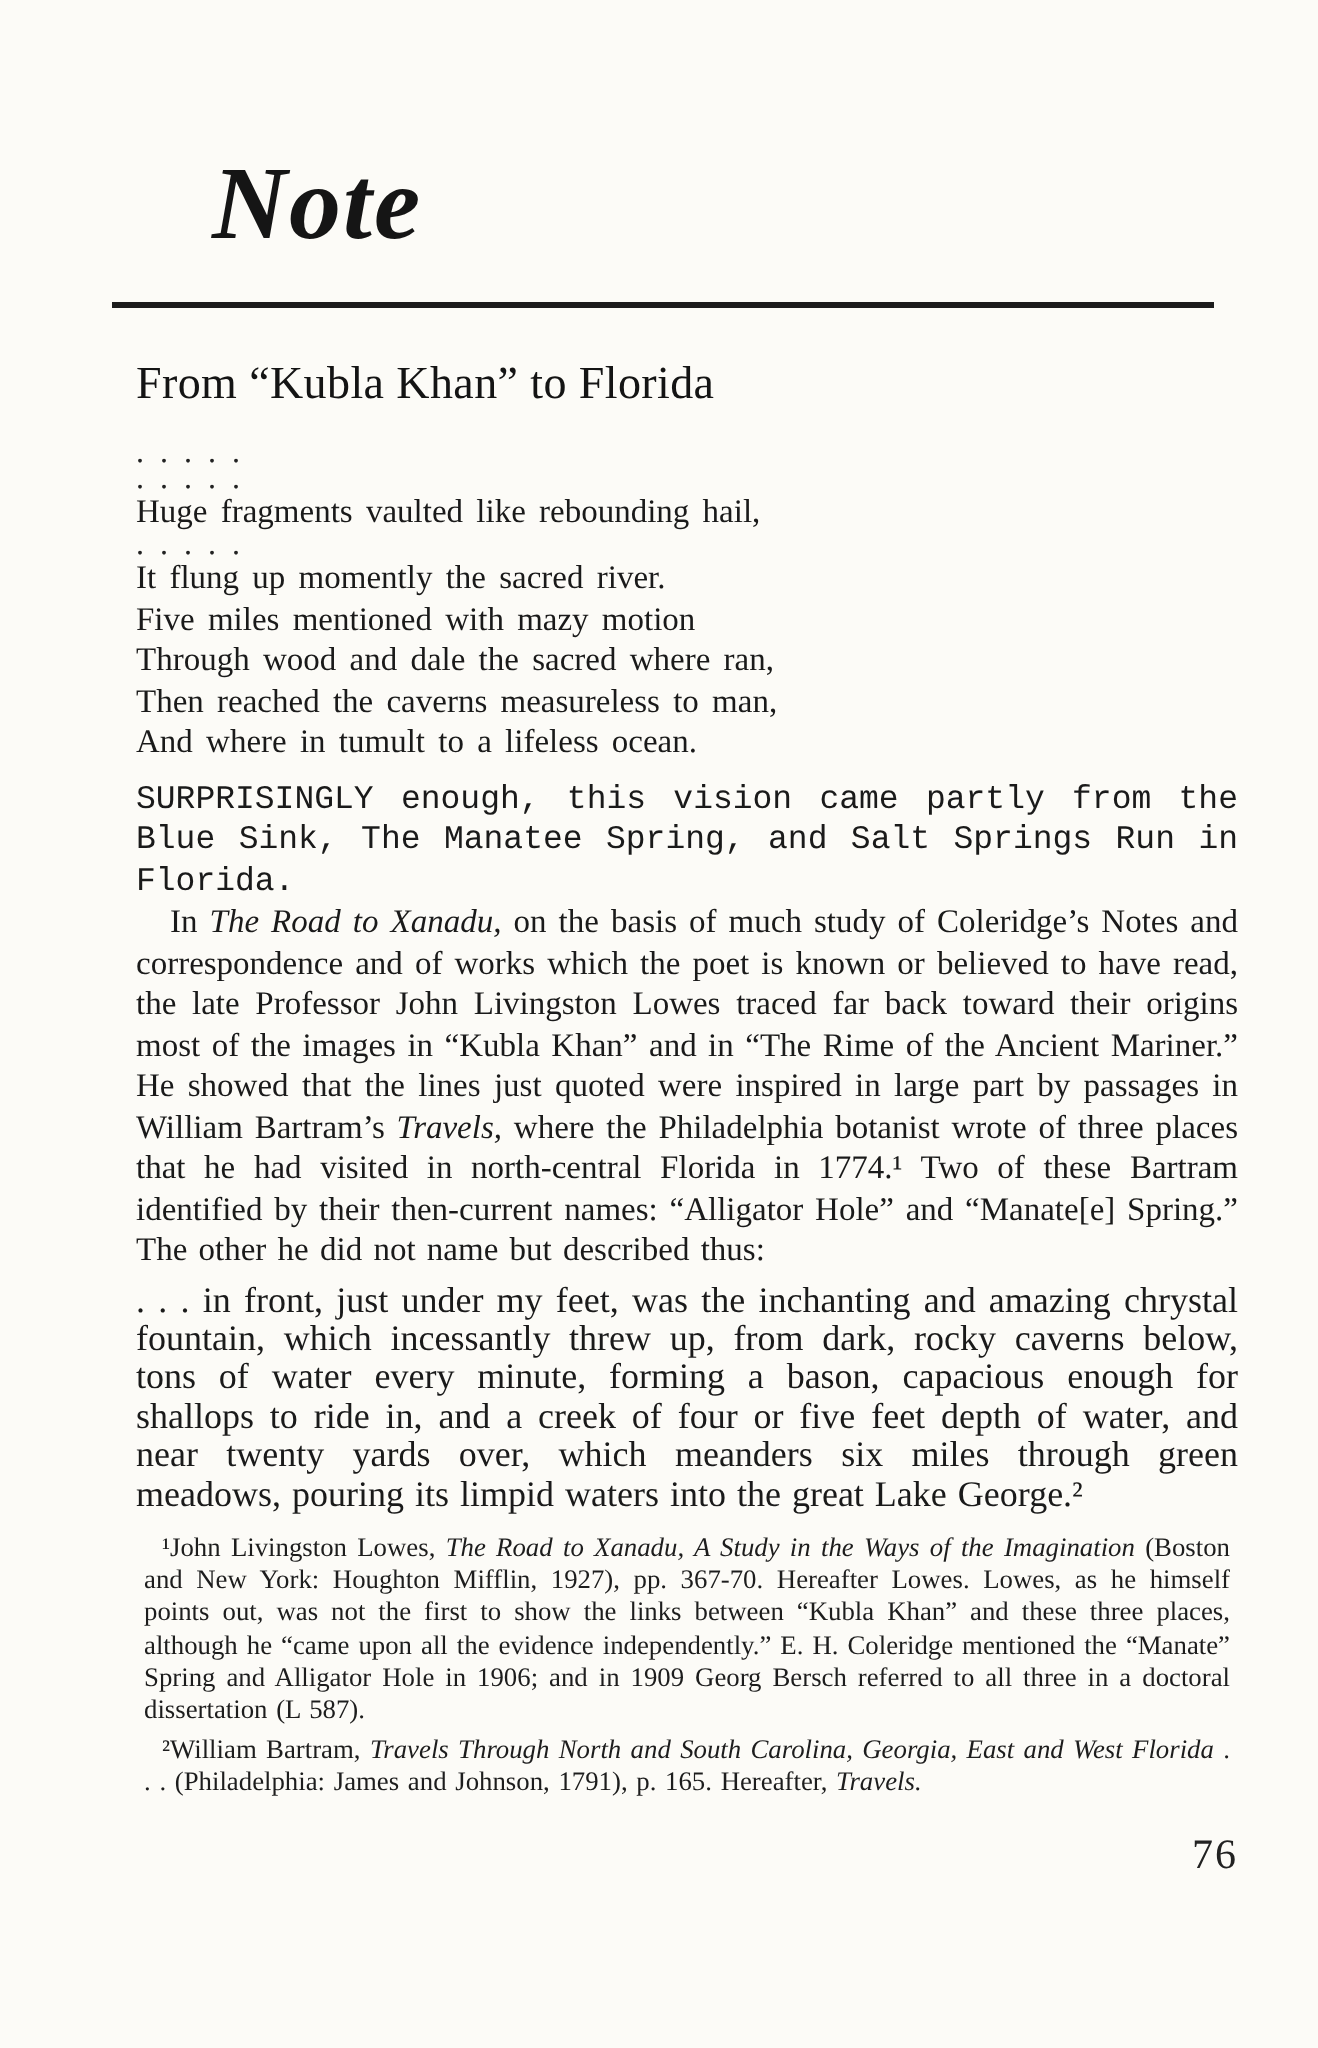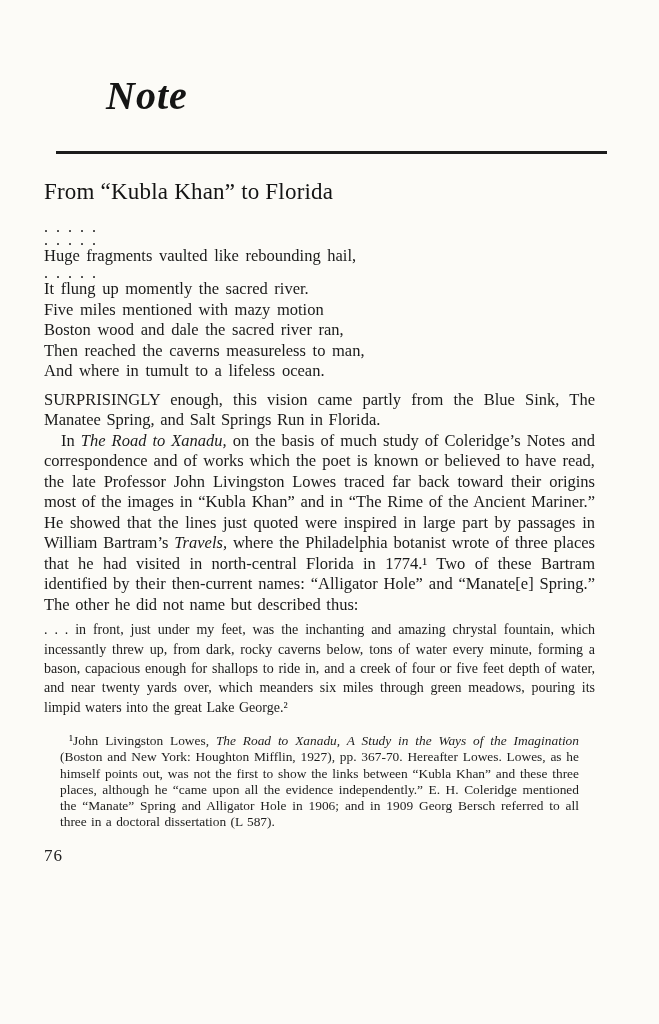--- a/index.html
+++ b/index.html
@@ -11,38 +11,38 @@
     margin: 0 auto;
     background: #fcfbf7;
     color: #1a1a1a;
     font-family: "Liberation Serif", serif;
     overflow: hidden;
   }
   .note-heading {
     position: absolute;
     left: 106px;
     top: 74px;
-    font-size: 40px;
+    font-size: 52px;
     line-height: 1.1;
     font-style: italic;
     font-weight: bold;
     letter-spacing: 1px;
     color: #151515;
   }
   .rule {
     position: absolute;
     left: 56px;
     top: 151px;
     width: 551px;
     height: 3px;
     background: #1c1c1c;
   }
   .column {
     position: absolute;
-    left: 44px;
+    left: 68px;
     top: 178px;
     width: 551px;
   }
   .title {
     font-size: 23px;
     font-weight: normal;
     margin: 0 0 14px 0;
     line-height: 1.2;
     letter-spacing: 0.2px;
     color: #141414;
@@ -59,47 +59,47 @@
     word-spacing: 4px;
     color: #222;
   }
   .body-par {
     font-size: 16.5px;
     line-height: 20.5px;
     text-align: justify;
     word-spacing: 1.5px;
     margin: 0;
   }
-  .opening { margin-top: 8px; }
+  .opening { margin-top: 8px; font-family: Liberation Mono, monospace; }
   .indent { text-indent: 17px; }
   .blockquote {
-    font-size: 14px;
+    font-size: 18px;
     line-height: 19.4px;
     text-align: justify;
     word-spacing: 1px;
     margin: 5px 0 0 0;
   }
   .full-last {
     margin-top: 6px;
     text-align-last: justify;
   }
   .footnotes { margin-top: 9px; }
   .footnote {
     font-size: 13.4px;
     line-height: 16.2px;
     text-align: justify;
     text-indent: 9px;
     word-spacing: 1px;
-    margin: 16px;
+    margin: 4px;
     color: #1d1d1d;
   }
   .page-number {
     margin-top: 15px;
-    text-align: left;
-    font-size: 17px;
+    text-align: right;
+    font-size: 21px;
     letter-spacing: 1px;
     color: #222;
   }
   .i { font-style: italic; }
 </style>
 </head>
 <body>
 
 <div class="page">
 
@@ -111,33 +111,34 @@
 
     <h1 class="title">From “Kubla Khan” to Florida</h1>
 
     <div class="poem">
       <div class="dots-line">. . . . .</div>
       <div class="dots-line">. . . . .</div>
       <div class="poem-line">Huge fragments vaulted like rebounding hail,</div>
       <div class="dots-line">. . . . .</div>
       <div class="poem-line">It flung up momently the sacred river.</div>
       <div class="poem-line">Five miles mentioned with mazy motion</div>
-      <div class="poem-line">Boston wood and dale the sacred river ran,</div>
+      <div class="poem-line">Through wood and dale the sacred where ran,</div>
       <div class="poem-line">Then reached the caverns measureless to man,</div>
       <div class="poem-line">And where in tumult to a lifeless ocean.</div>
     </div>
 
     <p class="body-par opening"><span>SURPRISINGLY enough, this vision came partly from the Blue Sink, The Manatee Spring, and Salt Springs Run in Florida.</span></p>
 
     <p class="body-par indent"><span>In </span><span class="i">The Road to Xanadu,</span><span> on the basis of much study of Coleridge’s Notes and correspondence and of works which the poet is known or believed to have read, the late Professor John Livingston Lowes traced far back toward their origins most of the images in “Kubla Khan” and in “The Rime of the Ancient Mariner.” He showed that the lines just quoted were inspired in large part by passages in William Bartram’s </span><span class="i">Travels,</span><span> where the Philadelphia botanist wrote of three places that he had visited in north-central Florida in 1774.¹ Two of these Bartram identified by their then-current names: “Alligator Hole” and “Manate[e] Spring.” The other he did not name but described thus:</span></p>
 
     <p class="blockquote"><span>. . . in front, just under my feet, was the inchanting and amazing chrystal fountain, which incessantly threw up, from dark, rocky caverns below, tons of water every minute, forming a bason, capacious enough for shallops to ride in, and a creek of four or five feet depth of water, and near twenty yards over, which meanders six miles through green meadows, pouring its limpid waters into the great Lake George.²</span></p>
 
 
     <div class="footnotes">
       <p class="footnote"><span>¹John Livingston Lowes, </span><span class="i">The Road to Xanadu, A Study in the Ways of the Imagination</span><span> (Boston and New York: Houghton Mifflin, 1927), pp. 367-70. Hereafter Lowes. Lowes, as he himself points out, was not the first to show the links between “Kubla Khan” and these three places, although he “came upon all the evidence independently.” E. H. Coleridge mentioned the “Manate” Spring and Alligator Hole in 1906; and in 1909 Georg Bersch referred to all three in a doctoral dissertation (L 587).</span></p>
+      <p class="footnote"><span>²William Bartram, </span><span class="i">Travels Through North and South Carolina, Georgia, East and West Florida</span><span> . . . (Philadelphia: James and Johnson, 1791), p. 165. Hereafter, </span><span class="i">Travels.</span></p>
     </div>
 
     <div class="page-number">76</div>
 
   </div>
 
 </div>
 
 </body></html>

